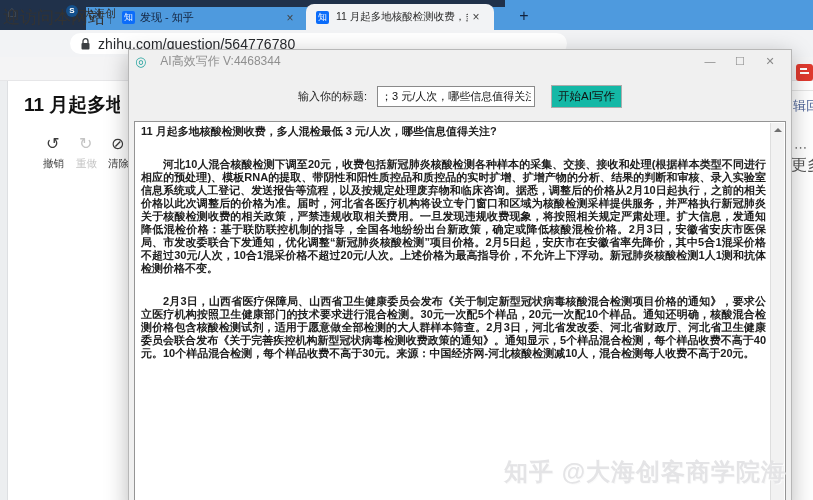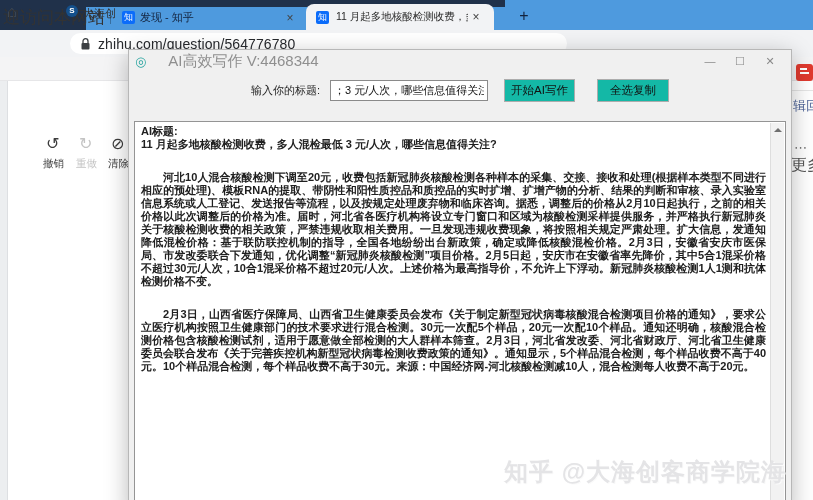--- a/index.html
+++ b/index.html
@@ -49,25 +49,25 @@
   .frag-edit { position:absolute; left:793px; top:97px; font-size:13px; color:#53689b; white-space:nowrap; }
   .frag-dots { position:absolute; left:794px; top:140px; font-size:13px; color:#777; }
   .frag-more { position:absolute; left:791px; top:155px; font-size:16px; color:#555; white-space:nowrap; }
   .watermark { position:absolute; left:504px; top:456px; z-index:30; font-size:24px; font-weight:bold;
     color:#e4e4e6; letter-spacing:1px; white-space:nowrap; text-shadow:1px 1px 0 #fbfbfb;text-align:center; }
   
   .dialog { position:absolute; left:128px; top:49px; width:664px; height:465px; z-index:20;
     background:#f0f0f0; border:1px solid #b7b7b7; box-shadow:0 6px 22px rgba(0,0,0,.28); }
   .dlg-titlebar { height:22px; display:flex; align-items:center; padding:0 6px; }
   .dlg-logo { font-size:13px; color:#2aa5a0; line-height:13px; }
-  .dlg-title { font-size:15px; color:#8f8f8f; margin-left:22px; }
+  .dlg-title { font-size:12px; color:#8f8f8f; margin-left:14px; }
   .dlg-controls { margin-left:auto; display:flex; }
   .dlg-btn { width:30px; height:20px; display:flex; align-items:center; justify-content:center;
     color:#8a8a8a; font-size:11px; }
-  .dlg-row { margin-top:6px; height:25px; display:flex; align-items:center; justify-content:center; }
+  .dlg-row { margin-top:12px; height:25px; display:flex; align-items:center; justify-content:center; }
   .dlg-label { font-size:11px; color:#1f1f1f; }
   .dlg-input { width:158px; height:21px; border:1px solid #8a8a8a; background:#fff; font-size:11px;
     padding:1px 3px; margin-left:10px; font-family:inherit; color:#111; }
   .dlg-button { font-size:11.5px; color:#111; background:#14b8a6; border:1px solid #acacac;
     padding:3px 6px; font-family:inherit; }
   .btn-start { margin-left:16px; }
   .btn-copy { margin-left:22px; padding:3px 12px; }
   .dlg-textarea { position:absolute; left:5px; top:71px; width:652px; height:392px;
     background:#fff; border:1px solid #949494; }
   .ta-content { position:absolute; left:0; top:0; right:15px; bottom:0; padding:3px 4px 2px 6px;
@@ -111,20 +111,21 @@
     </svg>
     <span class="url-text">zhihu.com/question/564776780</span>
   </div>
 
   <div class="bookmarks-row"></div>
   <div class="bm1">迎访问本网站</div>
   <div class="bm-ico">S</div>
   <div class="bm2">大海创</div>
 
   <div class="page-left-strip"></div>
+  <div class="page-heading">11 月起多地</div>
 
   <div class="ed-ico" style="left:46px; top:134px;">↺</div>
   <div class="ed-label" style="left:43px; top:157px;">撤销</div>
   <div class="ed-ico dim" style="left:79px; top:134px;">↻</div>
   <div class="ed-label dim" style="left:76px; top:157px;">重做</div>
   <div class="ed-ico" style="left:111px; top:134px;">⊘</div>
   <div class="ed-label" style="left:108px; top:157px;">清除</div>
 
   <div class="frag-red">
     <i style="left:4px; top:4px; width:7px; height:2px;"></i>
@@ -145,26 +146,24 @@
         <span class="dlg-btn">—</span>
         <span class="dlg-btn">☐</span>
         <span class="dlg-btn">✕</span>
       </span>
     </div>
 
     <div class="dlg-row">
       <span class="dlg-label">输入你的标题:</span>
       <input class="dlg-input" type="text" value="；3 元/人次，哪些信息值得关注?" style="">
       <button class="dlg-button btn-start">开始AI写作</button>
-      <button class="dlg-button btn-copy">全选复制</button>
     </div>
 
     <div class="dlg-textarea">
       <div class="ta-content">
-        <div>AI标题:</div>
         <div>11 月起多地核酸检测收费，多人混检最低 3 元/人次，哪些信息值得关注?</div>
         <div class="ta-para">河北10人混合核酸检测下调至20元，收费包括新冠肺炎核酸检测各种样本的采集、交接、接收和处理(根据样本类型不同进行相应的预处理)、模板RNA的提取、带阴性和阳性质控品和质控品的实时扩增、扩增产物的分析、结果的判断和审核、录入实验室信息系统或人工登记、发送报告等流程，以及按规定处理废弃物和临床咨询。据悉，调整后的价格从2月10日起执行，之前的相关价格以此次调整后的价格为准。届时，河北省各医疗机构将设立专门窗口和区域为核酸检测采样提供服务，并严格执行新冠肺炎关于核酸检测收费的相关政策，严禁违规收取相关费用。一旦发现违规收费现象，将按照相关规定严肃处理。扩大信息，发通知降低混检价格：基于联防联控机制的指导，全国各地纷纷出台新政策，确定或降低核酸混检价格。2月3日，安徽省安庆市医保局、市发改委联合下发通知，优化调整“新冠肺炎核酸检测”项目价格。2月5日起，安庆市在安徽省率先降价，其中5合1混采价格不超过30元/人次，10合1混采价格不超过20元/人次。上述价格为最高指导价，不允许上下浮动。新冠肺炎核酸检测1人1测和抗体检测价格不变。</div>
         <div class="ta-para">2月3日，山西省医疗保障局、山西省卫生健康委员会发布《关于制定新型冠状病毒核酸混合检测项目价格的通知》，要求公立医疗机构按照卫生健康部门的技术要求进行混合检测。30元一次配5个样品，20元一次配10个样品。通知还明确，核酸混合检测价格包含核酸检测试剂，适用于愿意做全部检测的大人群样本筛查。2月3日，河北省发改委、河北省财政厅、河北省卫生健康委员会联合发布《关于完善疾控机构新型冠状病毒检测收费政策的通知》。通知显示，5个样品混合检测，每个样品收费不高于40元。10个样品混合检测，每个样品收费不高于30元。来源：中国经济网-河北核酸检测减10人，混合检测每人收费不高于20元。</div>
       </div>
       <div class="ta-scrollbar">
         <div class="ta-up">
             <span class="tri-up"></span>
           </div>
       </div>
     </div>

